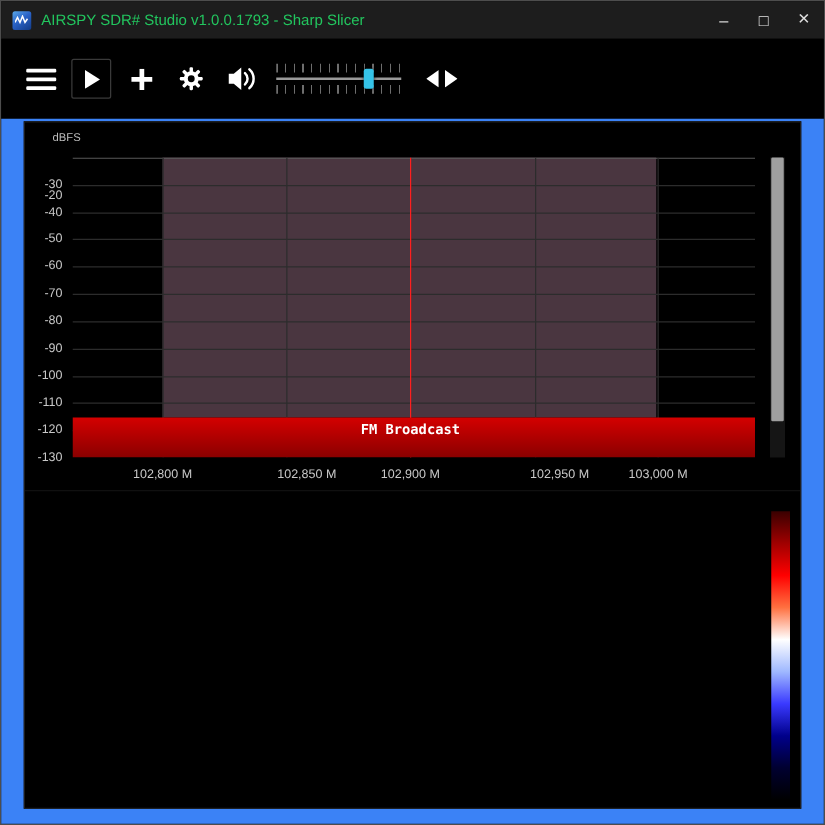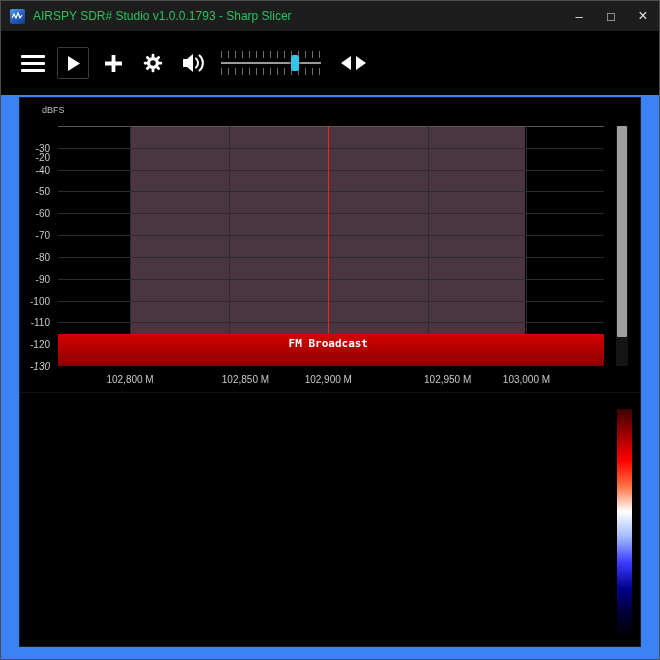--- a/index.html
+++ b/index.html
@@ -148,21 +148,21 @@
             <div class="ytick" style="top: 9.09091%;">-30</div>
             <div class="ytick" style="top: 18.1818%;">-40</div>
             <div class="ytick" style="top: 27.2727%;">-50</div>
             <div class="ytick" style="top: 36.3636%;">-60</div>
             <div class="ytick" style="top: 45.4545%; margin-left: 16px;">-70</div>
             <div class="ytick" style="top: 54.5455%;">-80</div>
             <div class="ytick" style="top: 63.6364%;">-90</div>
             <div class="ytick" style="top: 72.7273%;">-100</div>
             <div class="ytick" style="top: 81.8182%;">-110</div>
             <div class="ytick" style="top: 90.9091%;">-120</div>
-            <div class="ytick" style="top: 100%; font-style: italic;">-130</div>
+            <div class="ytick" style="top: 100%;">-130</div>
           </div>
         <div class="plot">
           <div class="selection" style="left: 13.2%; width: 72.3%; bottom: 13.5%; background: rgb(74, 54, 64);"></div>
           <div class="tuned" style="left: 49.5%; background: rgb(255, 31, 31);"></div>
           <div class="band" style="top: 86.5%; background: linear-gradient(rgb(212, 0, 0), rgb(138, 0, 0));">
             <div class="band-label" style="left: 49.5%; text-align: right;">FM Broadcast</div>
           </div>
         <div class="hgrid bright" style="top: 0%;"></div>
             <div class="hgrid" style="top: 9.09091%;"></div>
             <div class="hgrid" style="top: 18.1818%;"></div>

